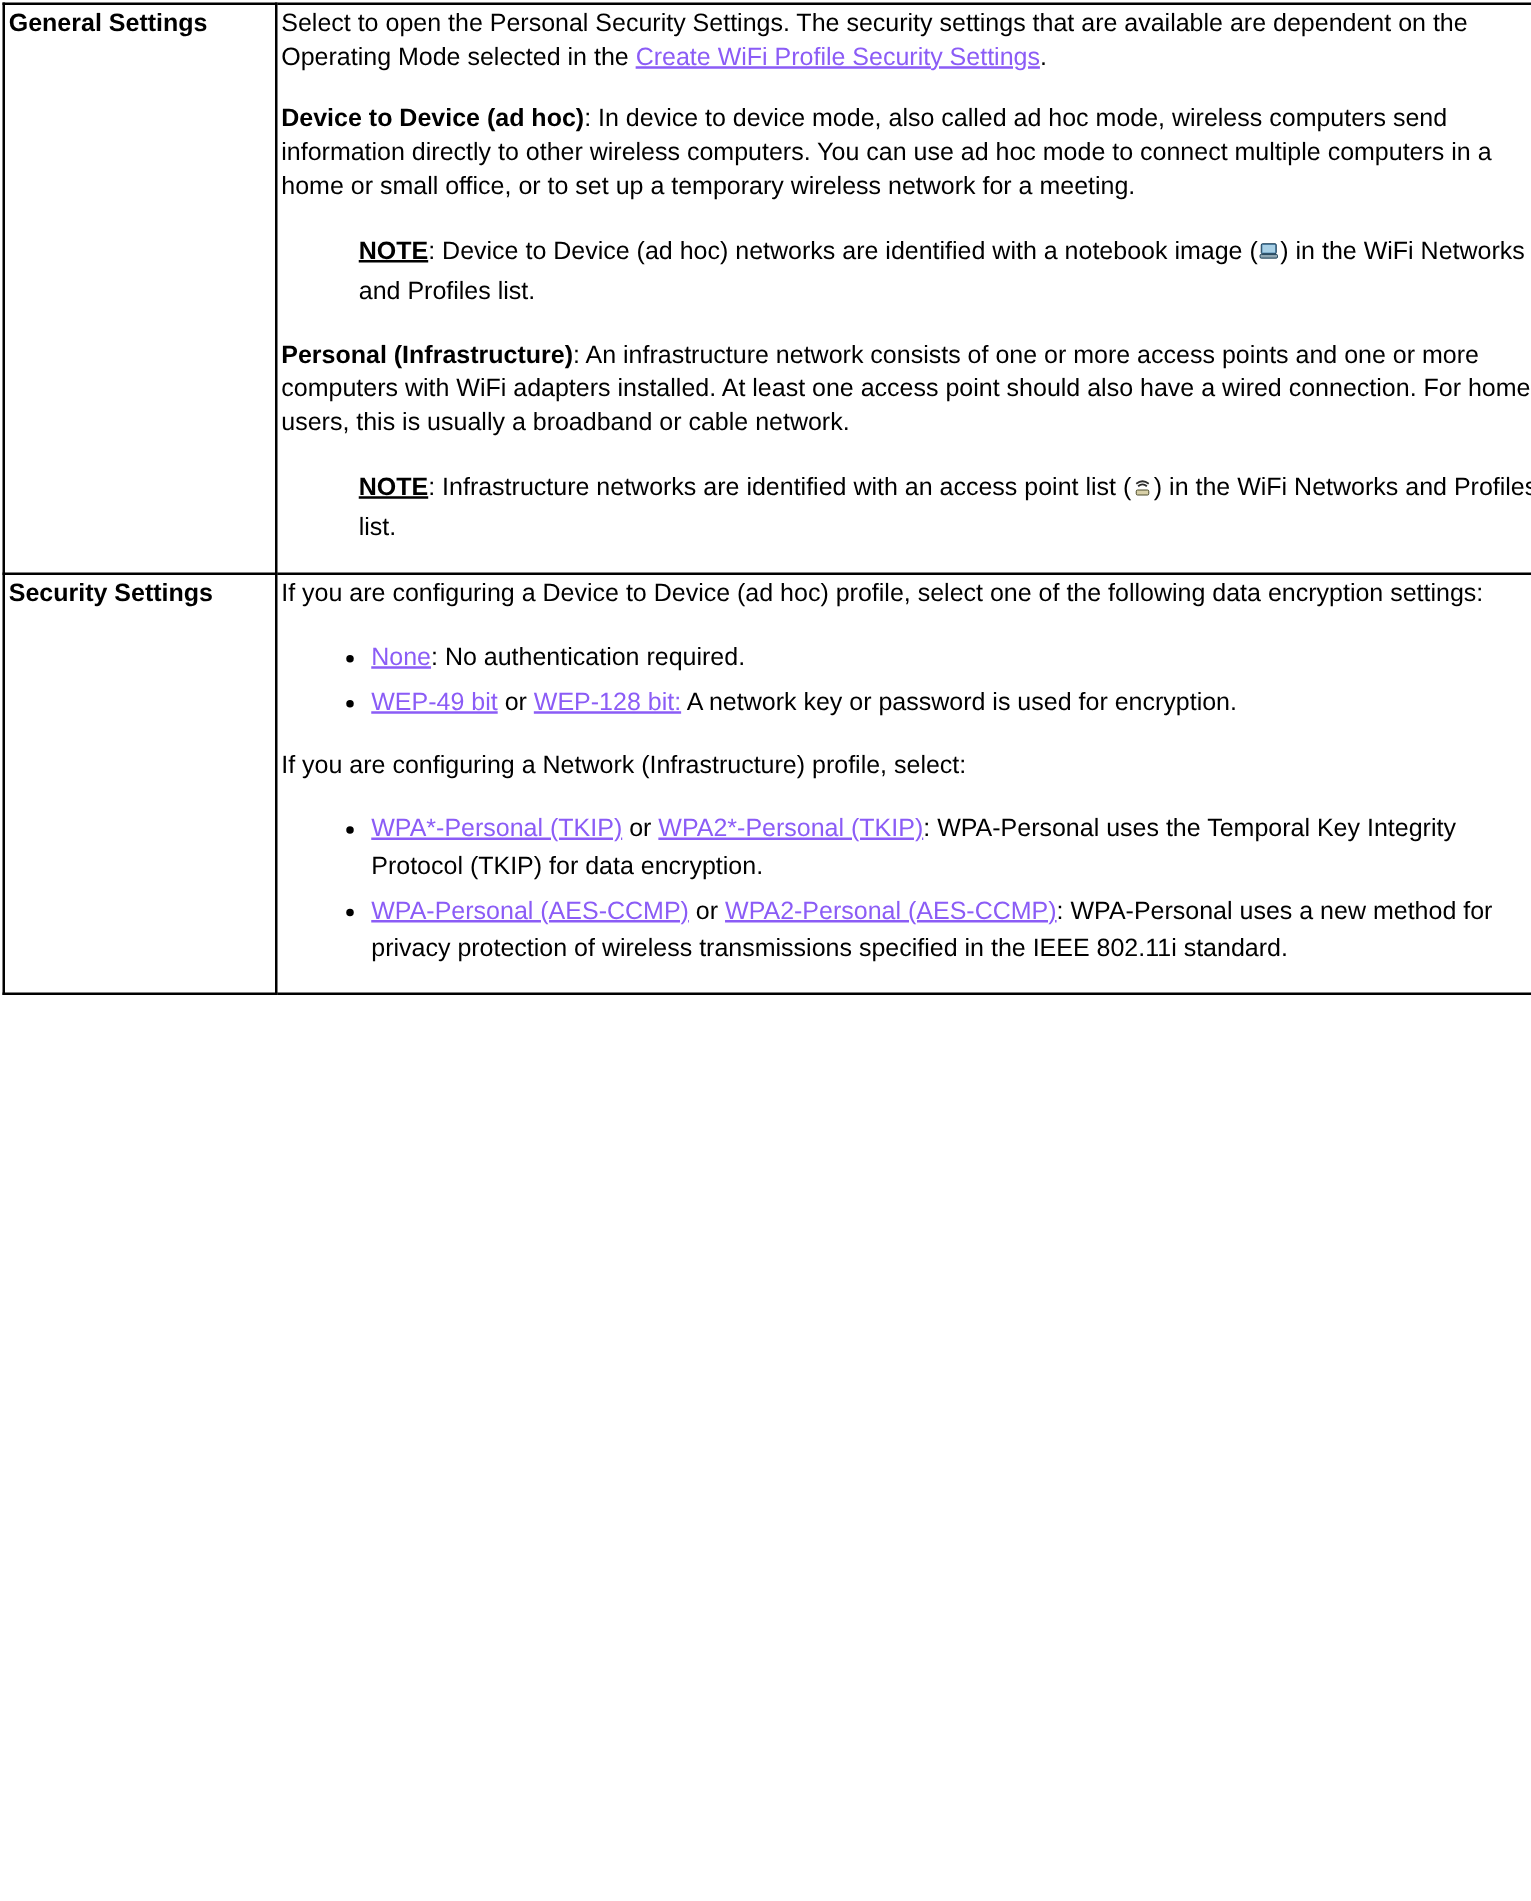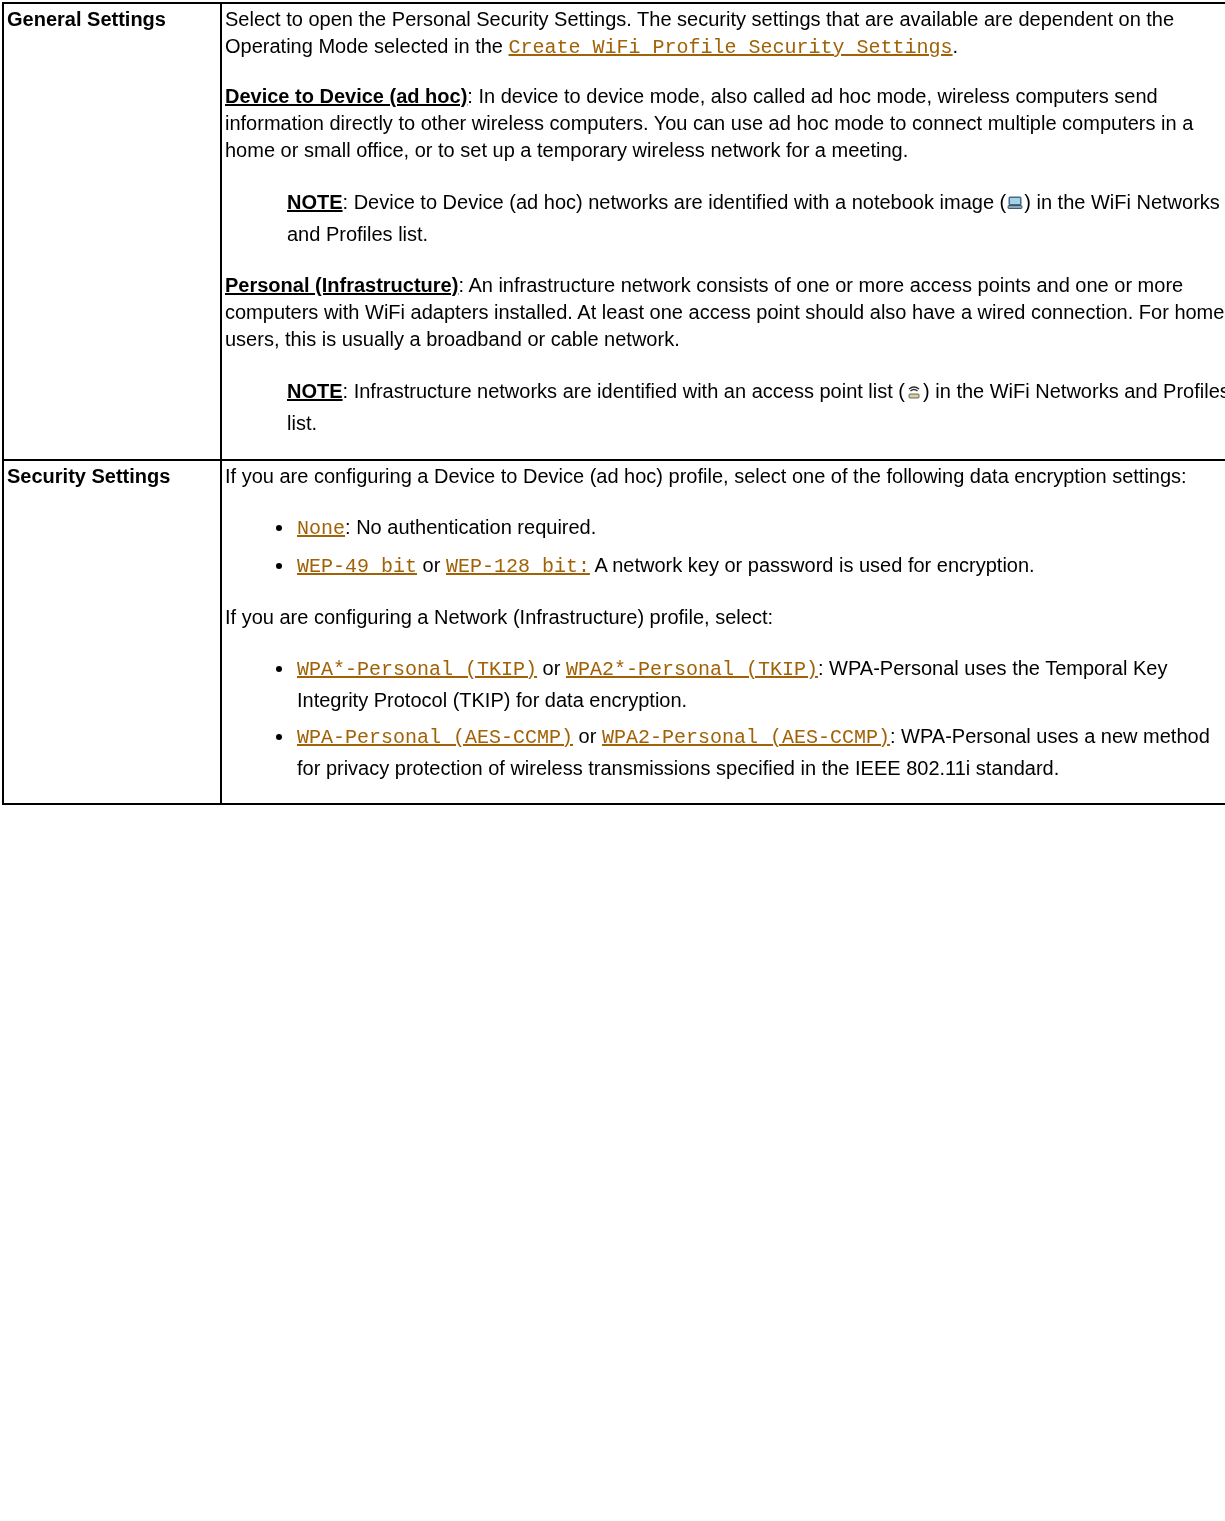--- a/index.html
+++ b/index.html
@@ -46,23 +46,22 @@
   .note-block {
     margin: 0 0 22px 0;
     padding-left: 62px;
     line-height: 1.6;
   }
   .note-label {
     font-weight: bold;
     text-decoration: underline;
   }
   a.link {
-    color: #a16207;
+    color: #8b5cf6;
     text-decoration: underline;
-    font-family: Liberation Mono, monospace;
   }
   ul.opts {
     margin: 0 0 22px 0;
     padding-left: 70px;
     list-style-type: disc;
   }
   ul.opts li {
     margin-bottom: 6px;
     padding-left: 2px;
     line-height: 1.5;
@@ -73,21 +72,20 @@
     height: 18px;
     vertical-align: -3px;
   }
   .inline-icon svg {
     width: 18px;
     height: 18px;
     display: block;
   }
   strong.term {
     font-weight: bold;
-    text-decoration: underline;
   }
 </style>
 </head>
 <body>
 
 <div class="page">
   <table class="settings">
 
     <tbody>
         <tr>

